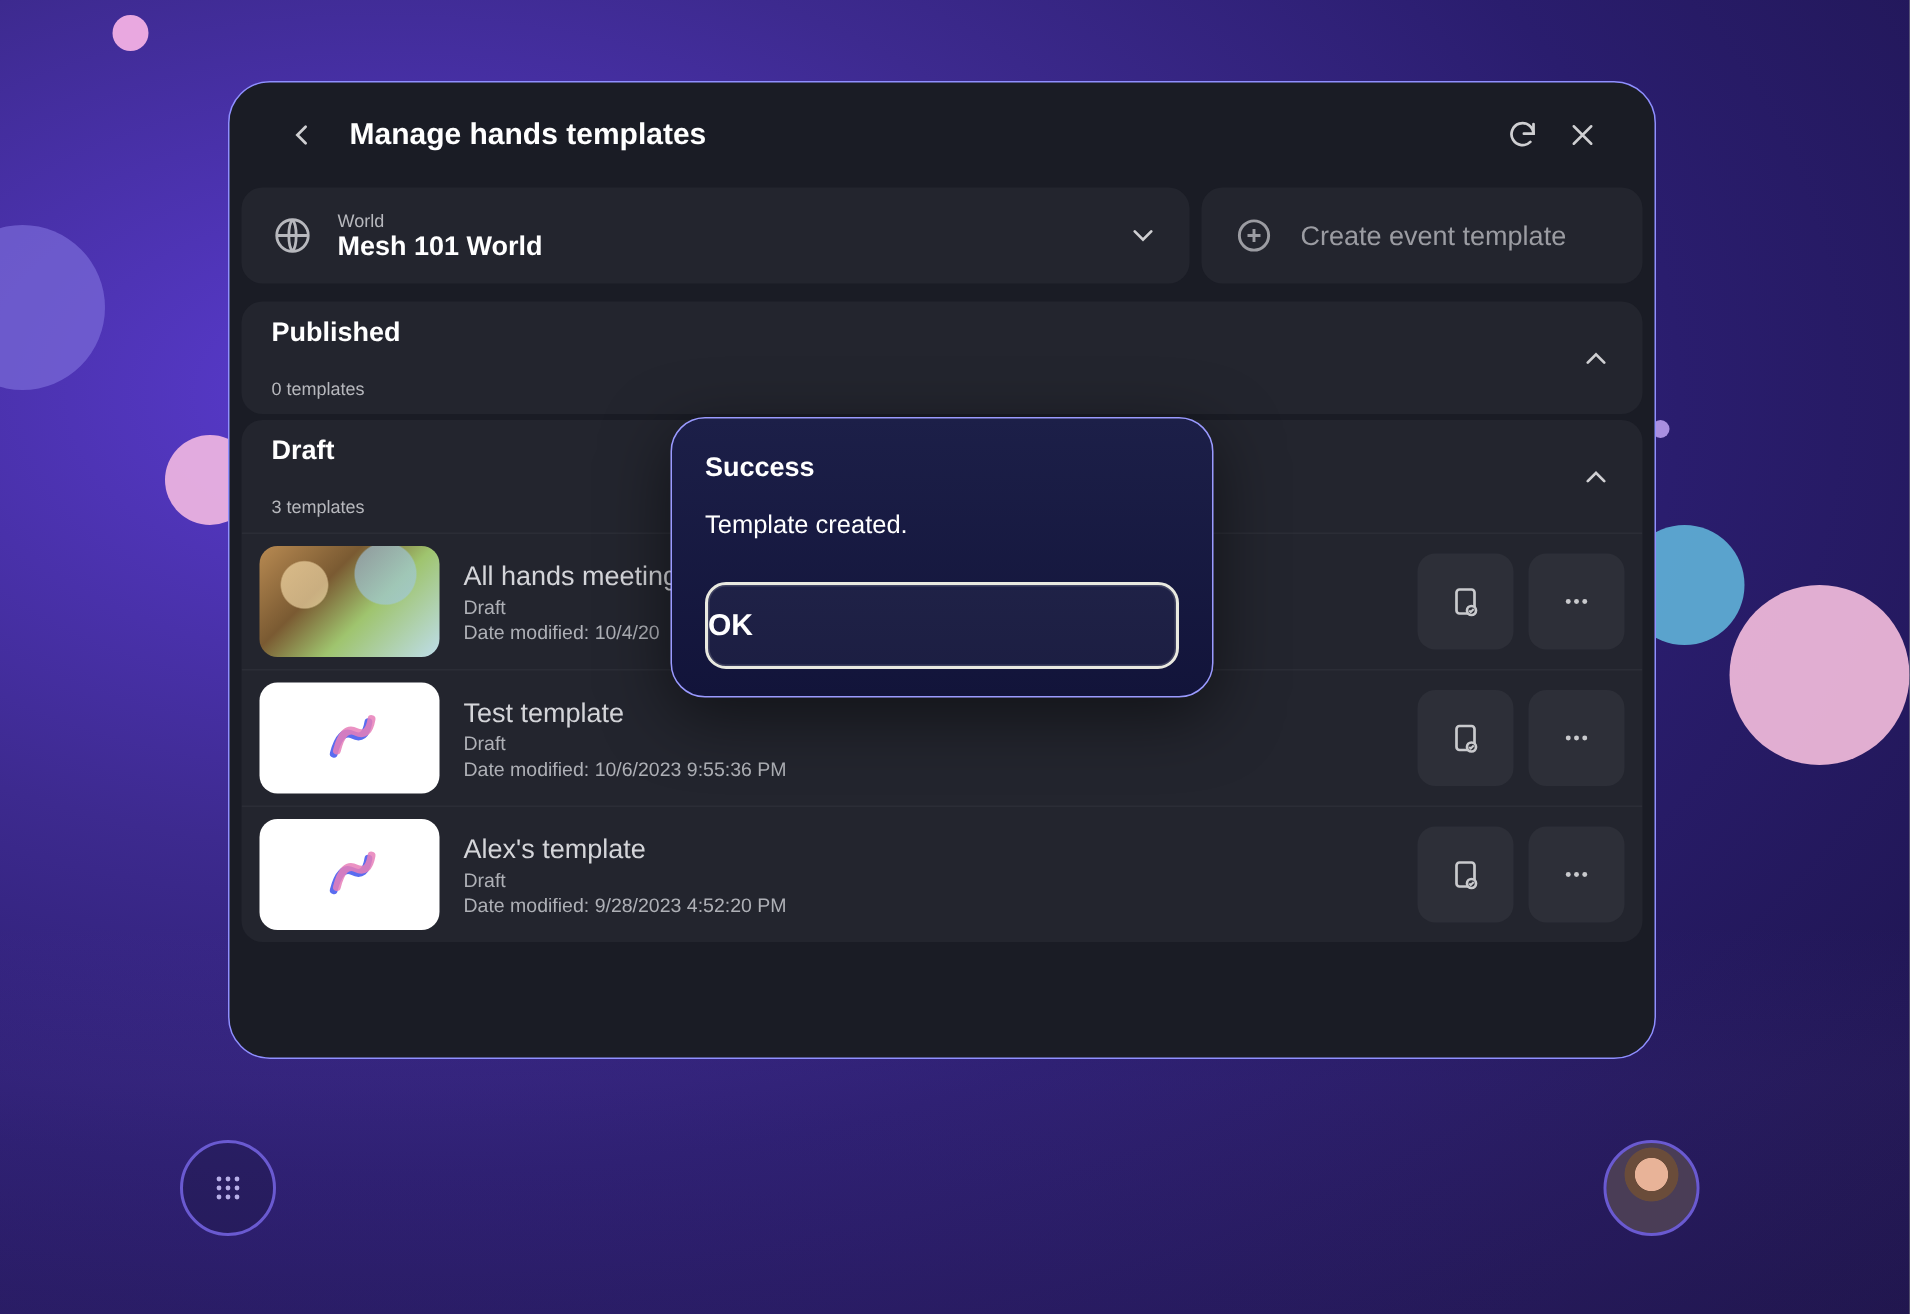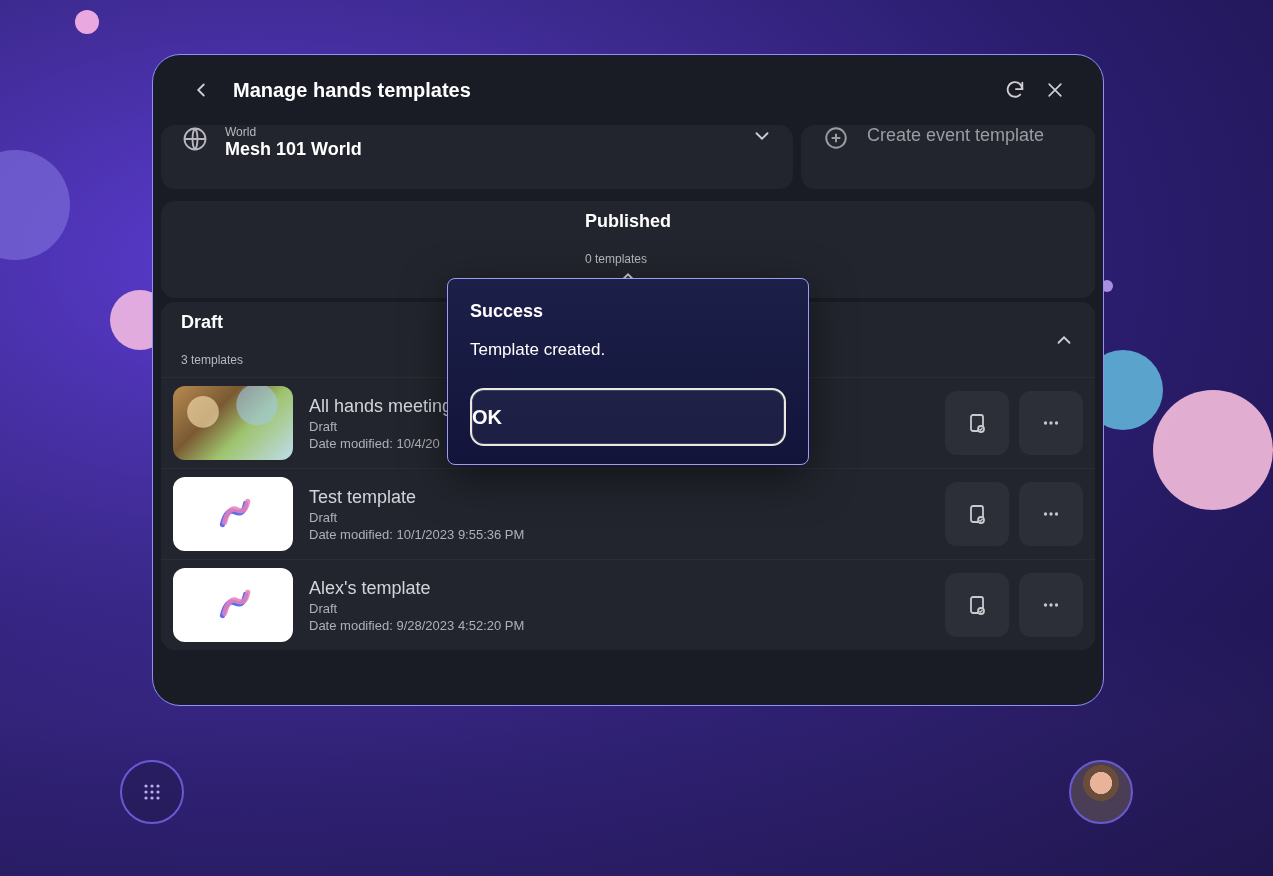--- a/index.html
+++ b/index.html
@@ -37,32 +37,32 @@
   .hbtn {
     width: 40px; height: 40px; display:flex; align-items:center; justify-content:center;
     color: #cfcfd2; cursor: pointer; border-radius: 8px;
   }
   .panel-title { font-size: 20px; font-weight: 600; margin-left: 12px; flex:1; }
   .icon { display:inline-flex; }
   svg { display:block; }
 
   .row { display:flex; gap: 8px; padding: 0 8px 8px 8px; }
   .card {
-    background: #23252e; border-radius: 14px; display:flex; align-items:flex-start;
+    background: #23252e; border-radius: 14px; display:flex; align-items:center;
   }
   .world-select { flex:1; height: 64px; padding: 0 20px; gap:16px; }
   .world-col { flex:1; }
   .world-lbl { font-size: 12px; color: #b7b8bd; }
   .world-val { font-size: 18px; color:#fff; font-weight:700; }
   .create-btn { width: 294px; height:64px; padding:0 22px; gap:18px; color:#9b9ca2; }
   .create-btn .label { font-size: 18px; }
 
   .section {
     margin: 4px 8px; background:#23252e; border-radius:14px; padding: 10px 20px;
-    display:flex; align-items:center;flex-direction:column;
+    display:flex; align-items:center;
   }
   .sec-col { flex:1; }
   .sec-title { font-size:18px; font-weight:600; color:#fff; }
   .sec-sub { font-size:12px; color:#b7b8bd; margin-top:20px; }
 
   .list { margin: 4px 8px 8px 8px; background:#23252e; border-radius:14px; overflow:hidden; }
   .list-header { display:flex; align-items:center; padding:10px 20px; }
   .template {
     display:flex; align-items:center; padding: 8px 12px; gap:16px;
     border-top: 1px solid rgba(255,255,255,.04);
@@ -88,21 +88,21 @@
   .tactions { display:flex; gap:10px; }
   .sqbtn {
     width:64px; height:64px; background:#2d2f38; border-radius:12px;
     display:flex; align-items:center; justify-content:center; color:#c9cacd; cursor:pointer;
   }
 
   
   .modal {
     position:absolute; left:447px; top:278px; width:362px;
     background: linear-gradient(180deg, #1c1f48 0%, #12143a 100%);
-    border: 1.5px solid #9a9aff; border-radius: 8px;
+    border: 1.5px solid #9a9aff; border-radius: 23px;
     padding: 22px 22px 18px 22px; color:#fff;
     box-shadow: 0 12px 44px rgba(0,0,0,.5);
   }
   .modal-title { font-size:18px; font-weight:700; }
   .modal-msg { font-size:17px; margin-top:18px; font-weight:400; }
   .modal-btn {
     margin-top: 28px; height: 58px; border-radius: 14px;
     border: 2px solid #e9e9e0; background: rgba(255,255,255,.04);
     display:flex; align-items:center; 
     font-size:20px; font-weight:600; cursor:pointer;
@@ -244,21 +244,21 @@
     <div class="template">
       <div class="thumb">
         <svg viewBox="0 0 40 40">
             <path d="M10 30 Q14 14 22 18 Q30 22 32 10" stroke="#5a6cf0" stroke-width="5" fill="none" stroke-linecap="round"></path>
             <path d="M10 30 Q14 14 22 18 Q30 22 32 10" stroke="#e77fb8" stroke-width="5" fill="none" stroke-linecap="round" transform="translate(2,-2)" opacity=".85"></path>
           </svg>
       </div>
       <div class="tinfo">
         <div class="tname">Test template</div>
         <div class="tstatus">Draft</div>
-        <div class="tdate">Date modified: 10/1/2023 9:55:36 PM</div>
+        <div class="tdate">Date modified: 10/6/2023 9:55:36 PM</div>
       </div>
       <div class="tactions">
         <div class="sqbtn">
           <span class="icon">
               <svg width="24" height="24" viewBox="0 0 24 24" fill="none" stroke="currentColor" stroke-width="1.8">
                 <rect x="6" y="4" width="12" height="16" rx="2"></rect>
                 <circle cx="16" cy="18" r="3" fill="#2d2f38"></circle>
                 <path d="M14.5 18l1 1 2-2" stroke-width="1.4"></path>
               </svg>
             </span>

